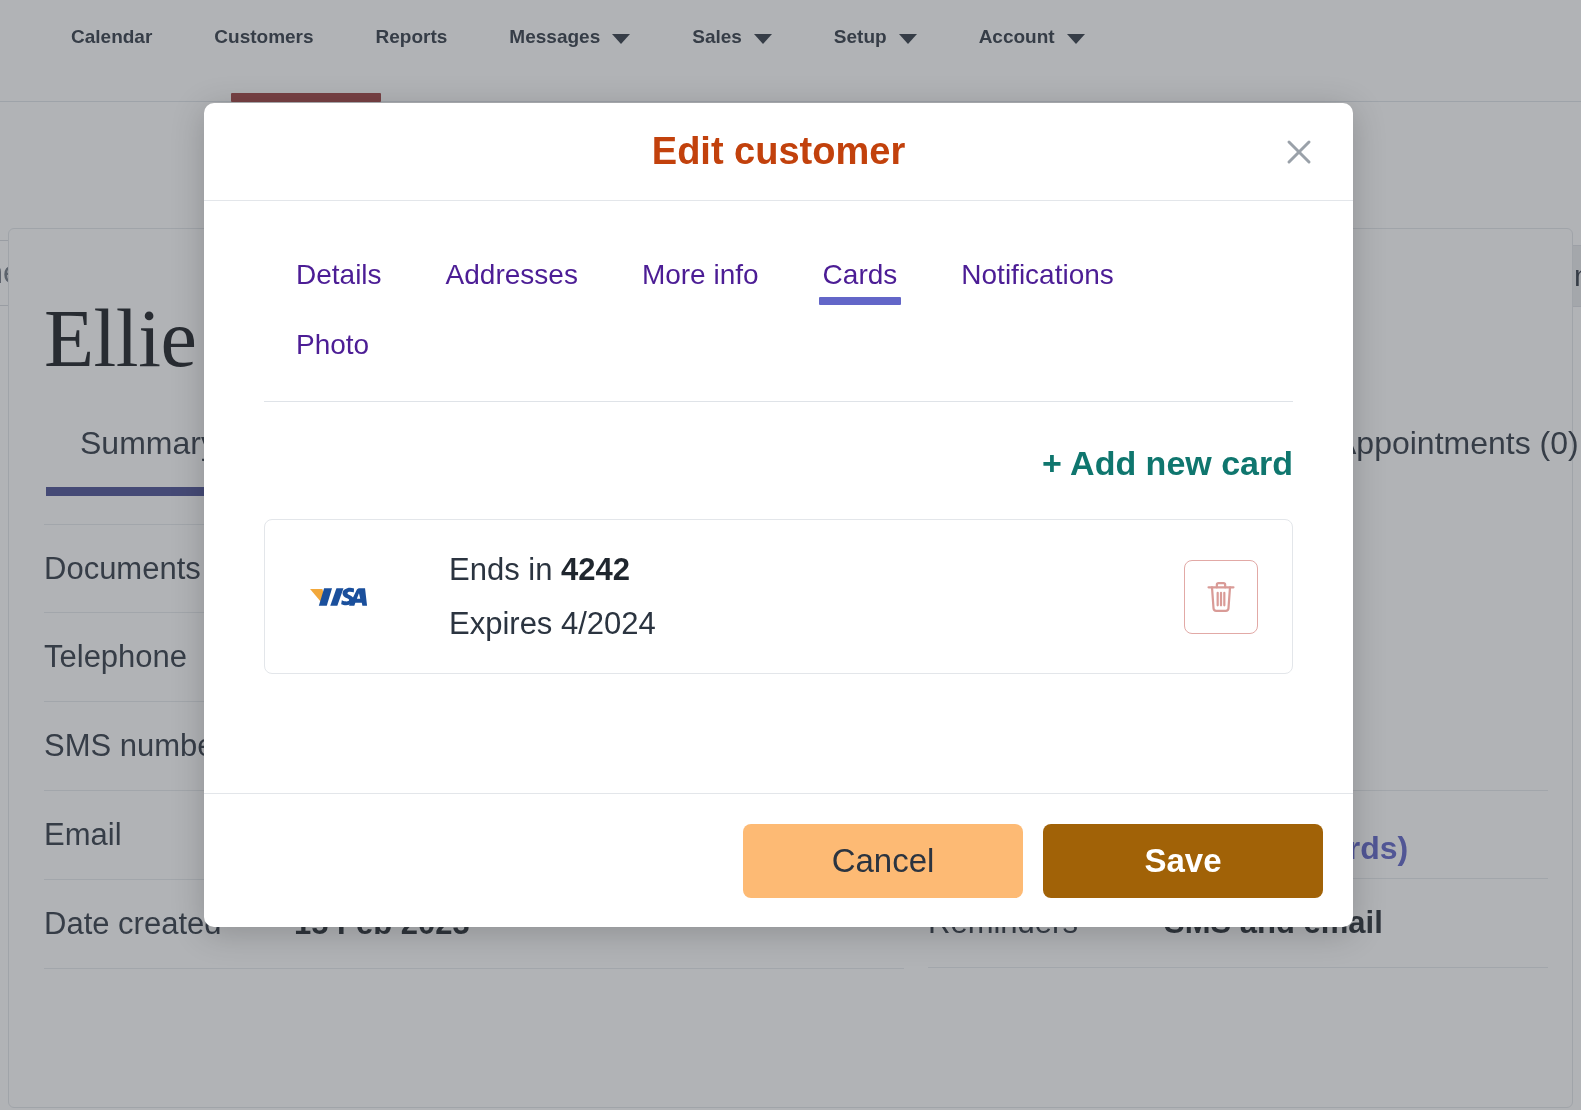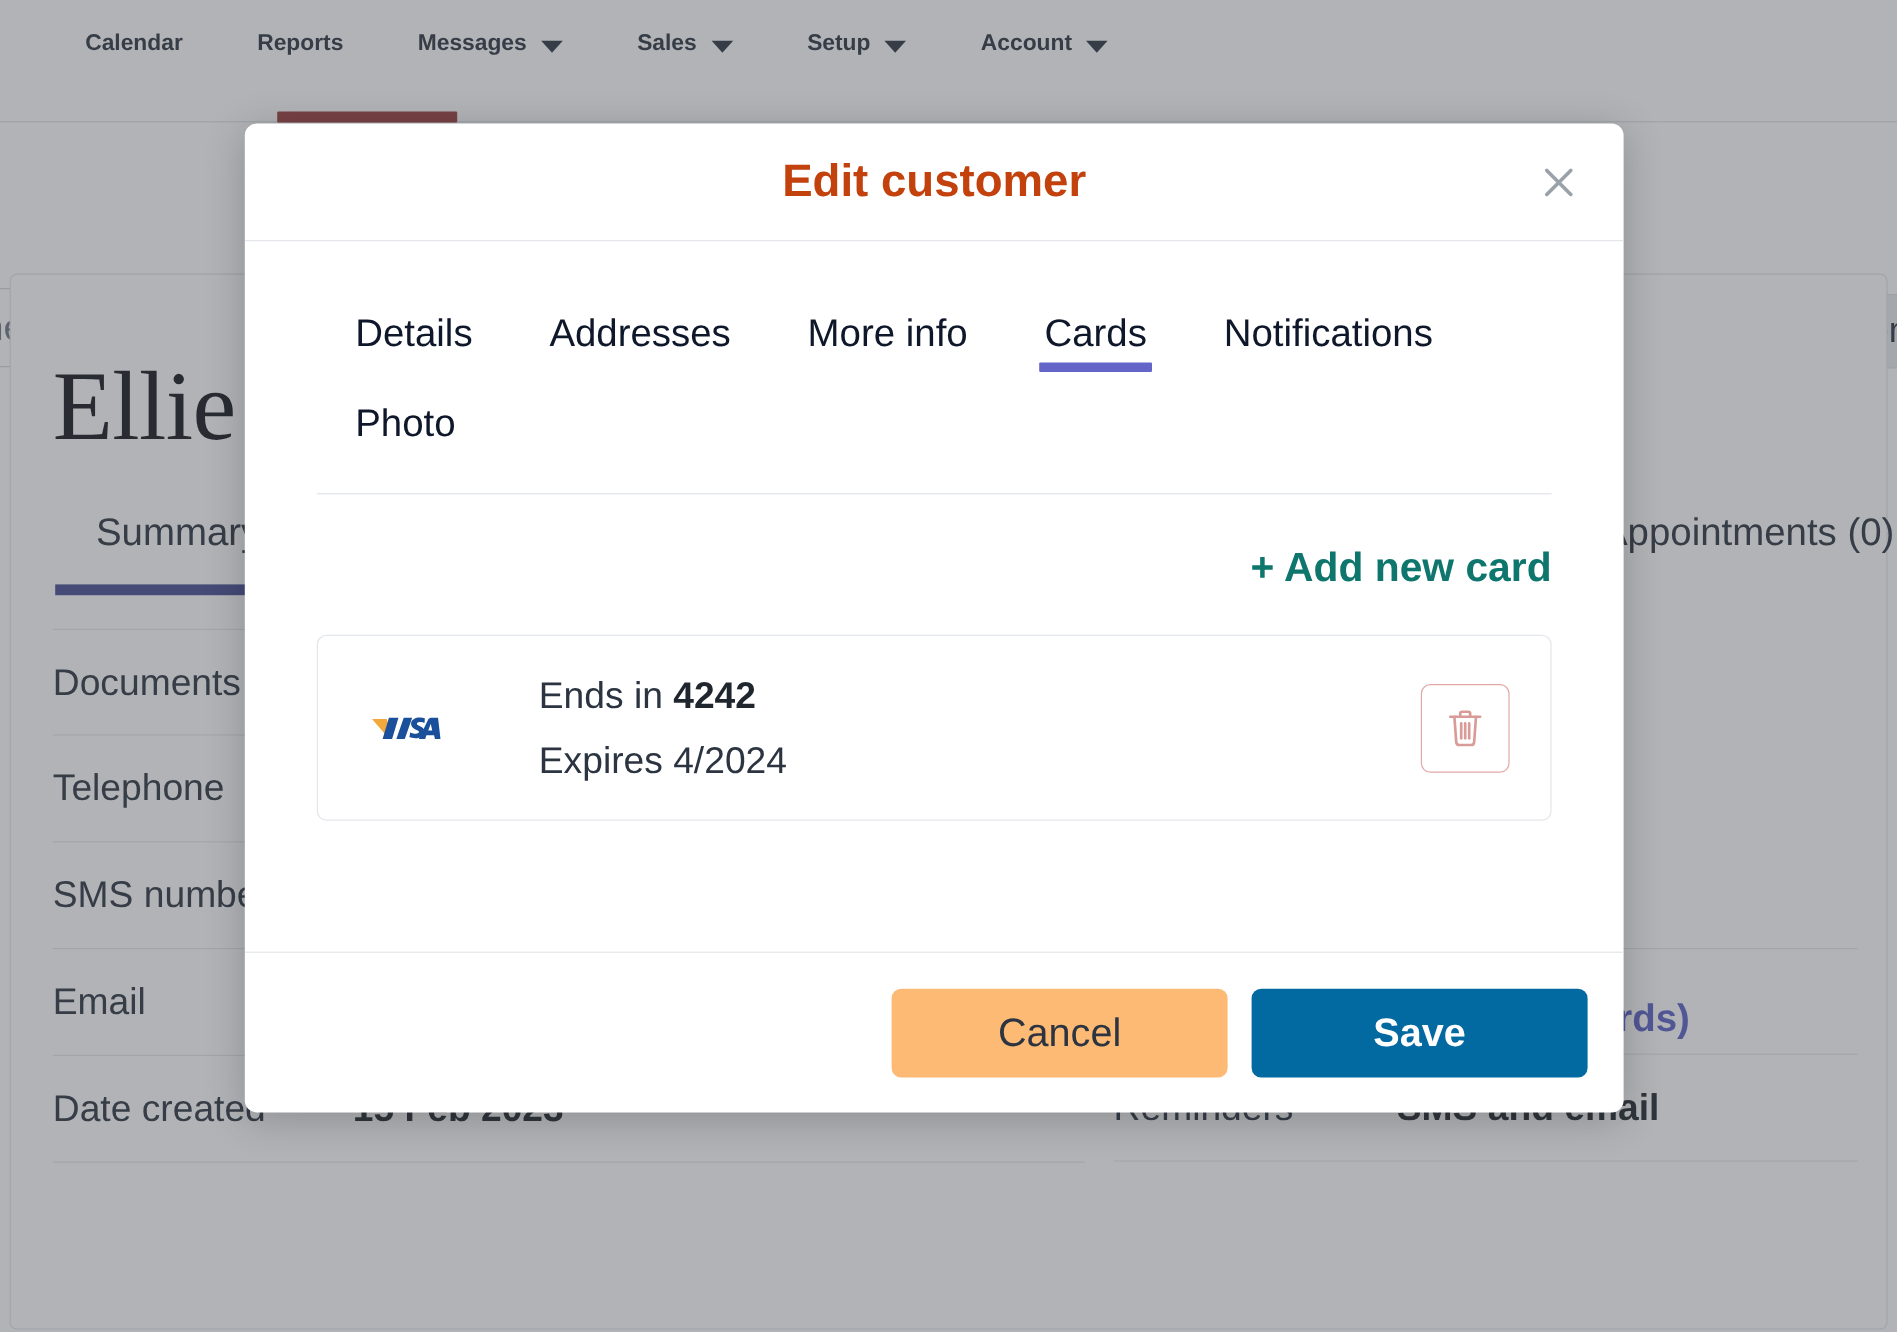--- a/index.html
+++ b/index.html
@@ -171,21 +171,21 @@
     position: relative;
     padding: 48px 60px 0 60px;
   }
   .tabs-wrap {
     display: flex; flex-wrap: wrap;
     column-gap: 0; row-gap: 0;
     padding-bottom: 0;
   }
   .mtab {
     position: relative;
-    font-size: 32px; color: #0f172a;
+    font-size: 28px; color: #4c1d95;
     padding: 10px 32px 28px 32px;
     white-space: nowrap;
     cursor: pointer;
   }
   .mtab.active::after {
     content: "";
     position: absolute;
     left: 28px; right: 28px; bottom: 14px;
     height: 8px; background: #6366c8; border-radius: 1px;
   }
@@ -243,33 +243,36 @@
   }
   .btn {
     height: 74px; min-width: 280px;
     border-radius: 8px; border: none;
     font-size: 33px;
     display: flex; align-items: center; justify-content: center;
     cursor: pointer;
     font-family: "Liberation Sans", sans-serif;
   }
   .btn-cancel { background: #fdba74; color: #2b3440; }
-  .btn-save { background: #0369a1; color: #ffffff; font-weight: bold; }
+  .btn-save { background: #a16207; color: #ffffff; font-weight: bold; }
 </style>
 </head>
 <body>
 
 <div id="root">
 
   <div class="bg-layer">
 
     <div class="bg-topnav">
       <div class="navlist">
         <div class="navitem">
           <span>Calendar</span>
+        </div>
+        <div class="navitem">
+          <span>Customers</span>
         </div>
         <div class="navitem">
           <span>Reports</span>
         </div>
         <div class="navitem">
           <span>Messages</span>
           <span class="chev"></span>
         </div>
         <div class="navitem">
           <span>Sales</span>

